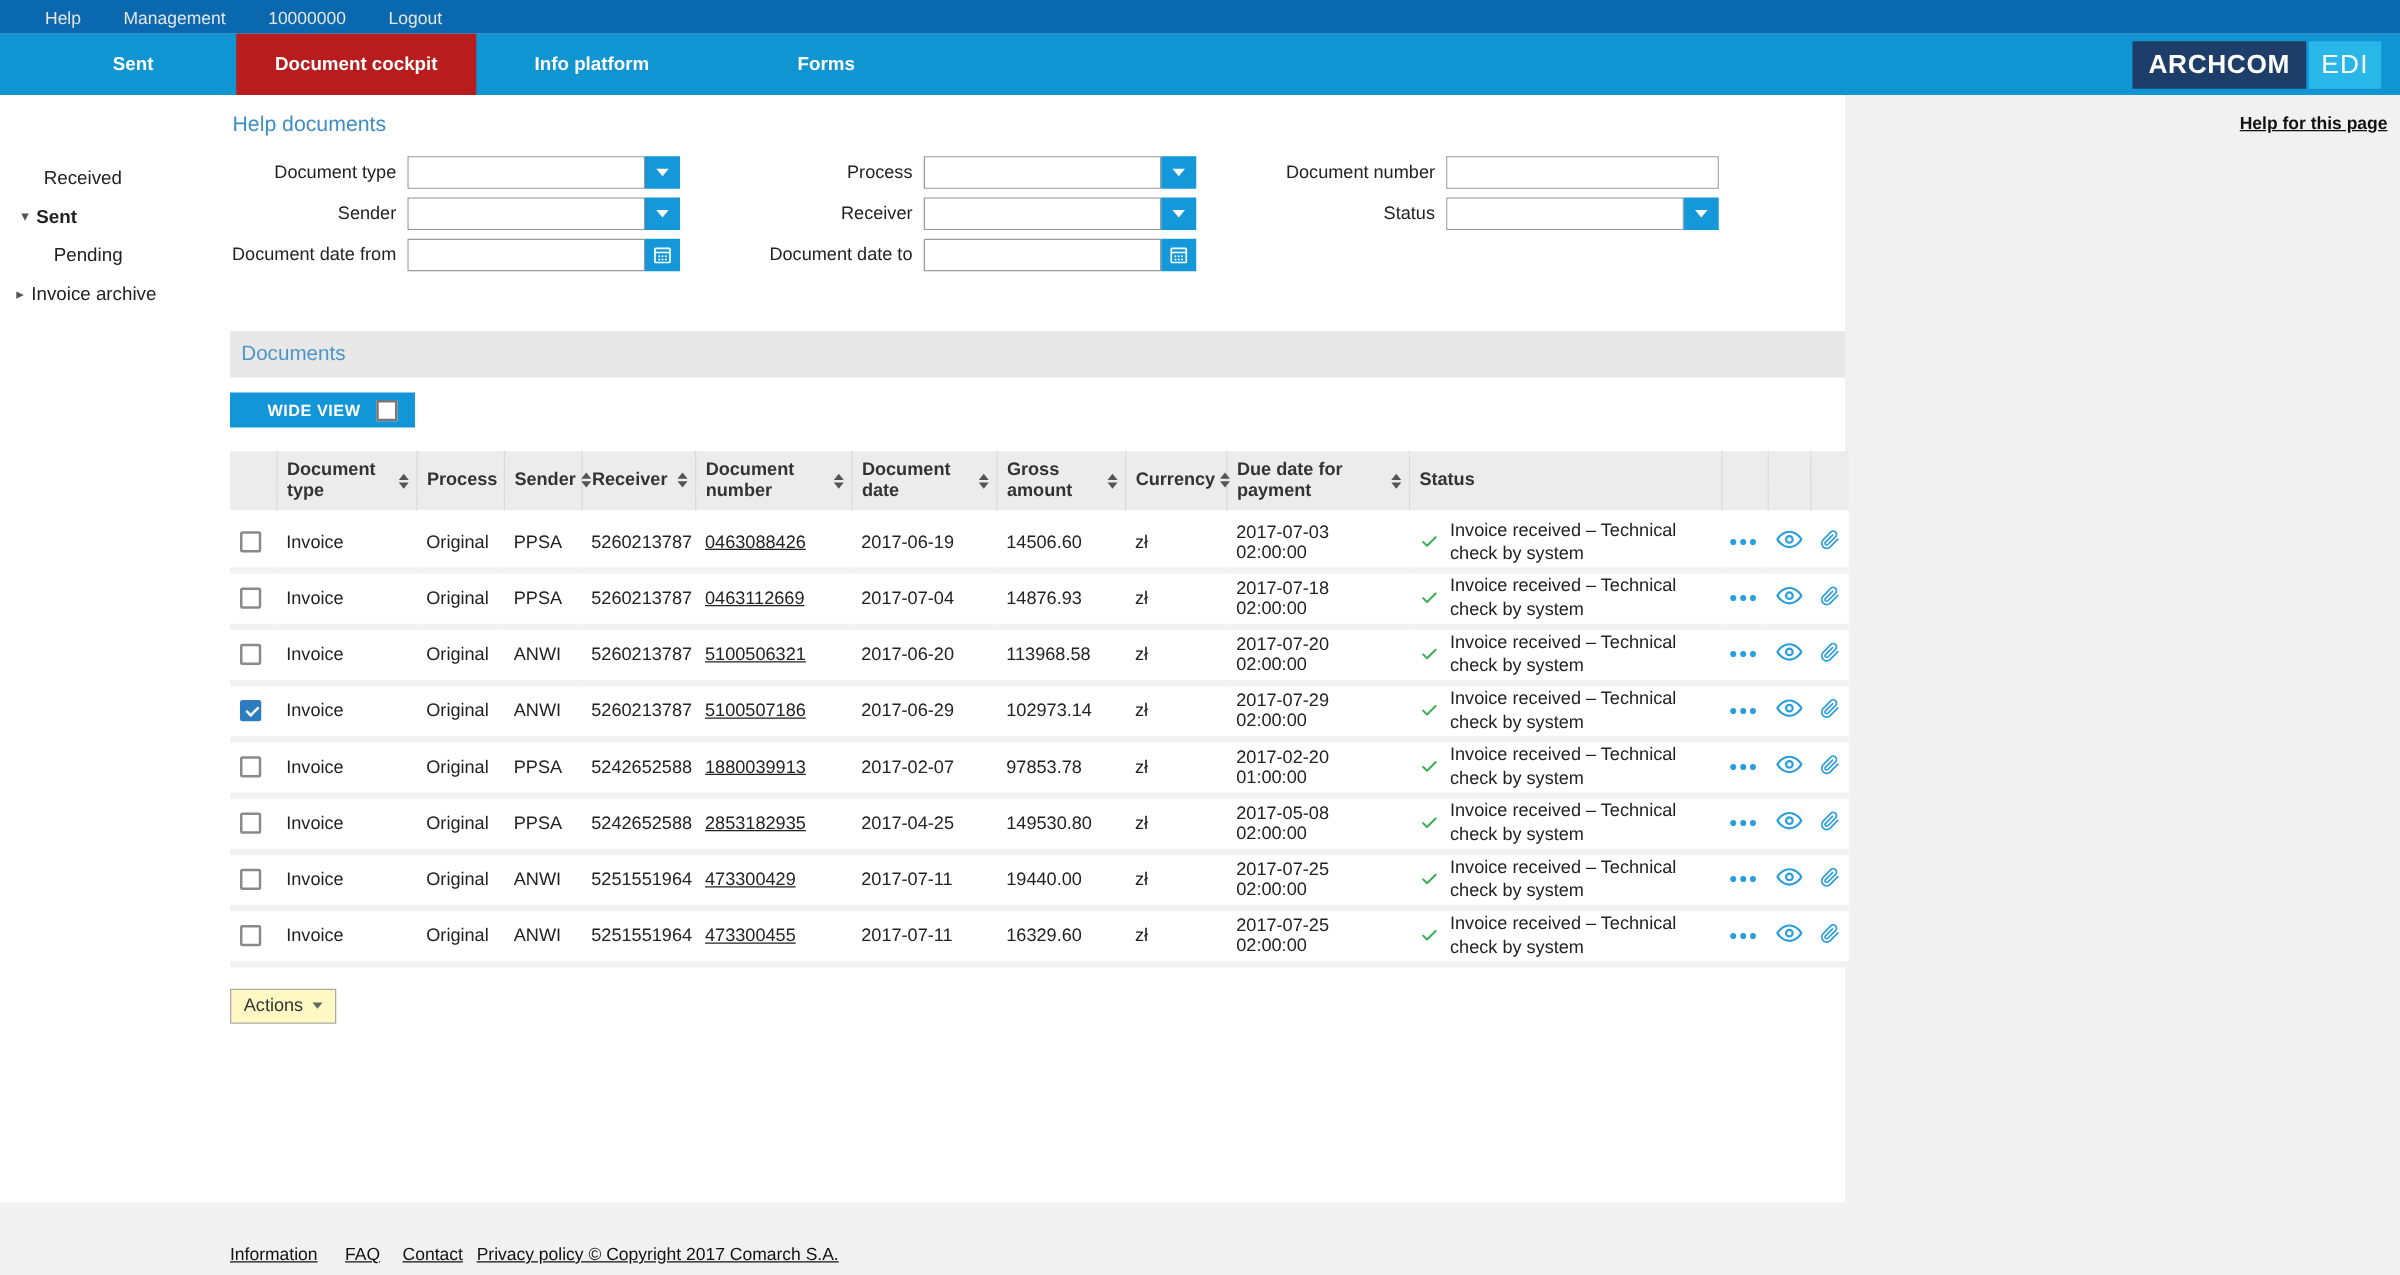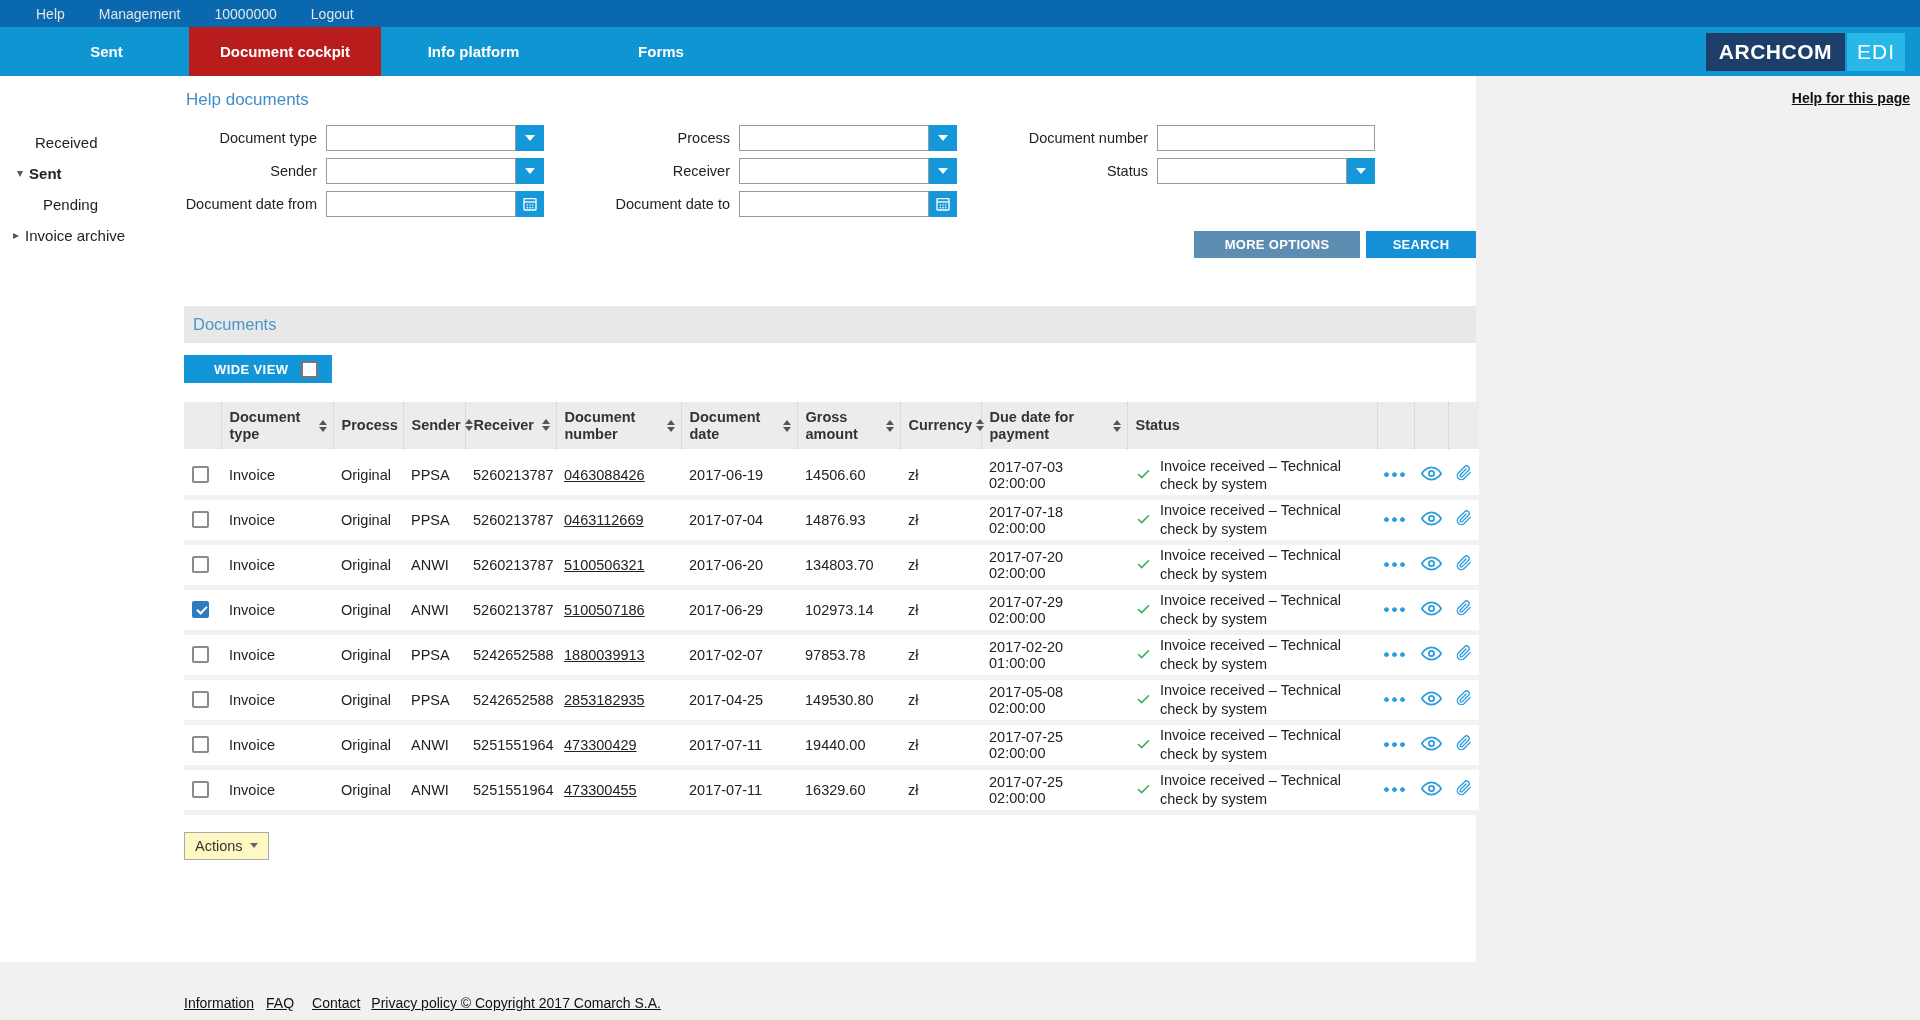--- a/index.html
+++ b/index.html
@@ -97,21 +97,21 @@
   .icon-btn { cursor:pointer; display:inline-flex; align-items:center; }
 
   .actions-btn { margin-top:17px; background:#fef9c3; border:1px solid #aaa; color:#333;
                  font-size:14.5px; height:28px; padding:0 10px; display:flex; align-items:center;
                  gap:7px; cursor:pointer; font-family:inherit; }
   .caret-dark { width:0; height:0; border-left:4px solid transparent; border-right:4px solid transparent;
                 border-top:5px solid #666; }
 
   .footer { position:absolute; left:184px; top:919px; font-size:14px; display:flex; }
   .footer a { color:#111; text-decoration:underline; cursor:pointer; }
-  .footer a.f0 { margin-right:12px; } .footer a.f1 { margin-right:18px; } .footer a.f2 { margin-right:11px; }
+  .footer a.f0 { margin-right:22px; } .footer a.f1 { margin-right:18px; } .footer a.f2 { margin-right:11px; }
 </style>
 </head>
 <body>
 
 <div class="topbar">
   <span>Help</span>
   <span>Management</span>
   <span>10000000</span>
   <span>Logout</span>
 </div>
@@ -247,24 +247,20 @@
             <div class="fbox"><input value="" style=""></div>
             <div class="fbtn">
                 <i class="caret"></i>
               </div>
           </div>
         </div>
         <div class="frow empty"></div>
       </div>
     </div>
 
-    <div class="fbuttons">
-      <button class="btn btn-more">MORE OPTIONS</button>
-      <button class="btn btn-search">SEARCH</button>
-    </div>
 
     <div class="section-bar docs-bar">Documents</div>
 
     <button class="wide-view">
       <span>WIDE VIEW</span>
       <span class="wv-box"></span>
     </button>
 
     <table>
       <colgroup>
@@ -459,21 +455,21 @@
   <tr>
     <td>
               <div class="cb"></div>
             </td>
     <td>Invoice</td>
     <td>Original</td>
     <td>ANWI</td>
     <td>5260213787</td>
     <td><span class="doclink">5100506321</span></td>
     <td>2017-06-20</td>
-    <td>134803.70</td>
+    <td>113968.58</td>
     <td>zł</td>
     <td>2017-07-20 02:00:00</td>
     <td>
       <span class="status-cell">
         <span style="display:inline-flex">
           <svg width="17" height="15" viewBox="0 0 24 24" fill="none" stroke="#3cb054" stroke-width="2.6" stroke-linecap="round" stroke-linejoin="round">
                     <polyline points="20 6 9 17 4 12"></polyline>
                   </svg>
         </span>
         <span class="status-text">Invoice received – Technical check by system</span>

